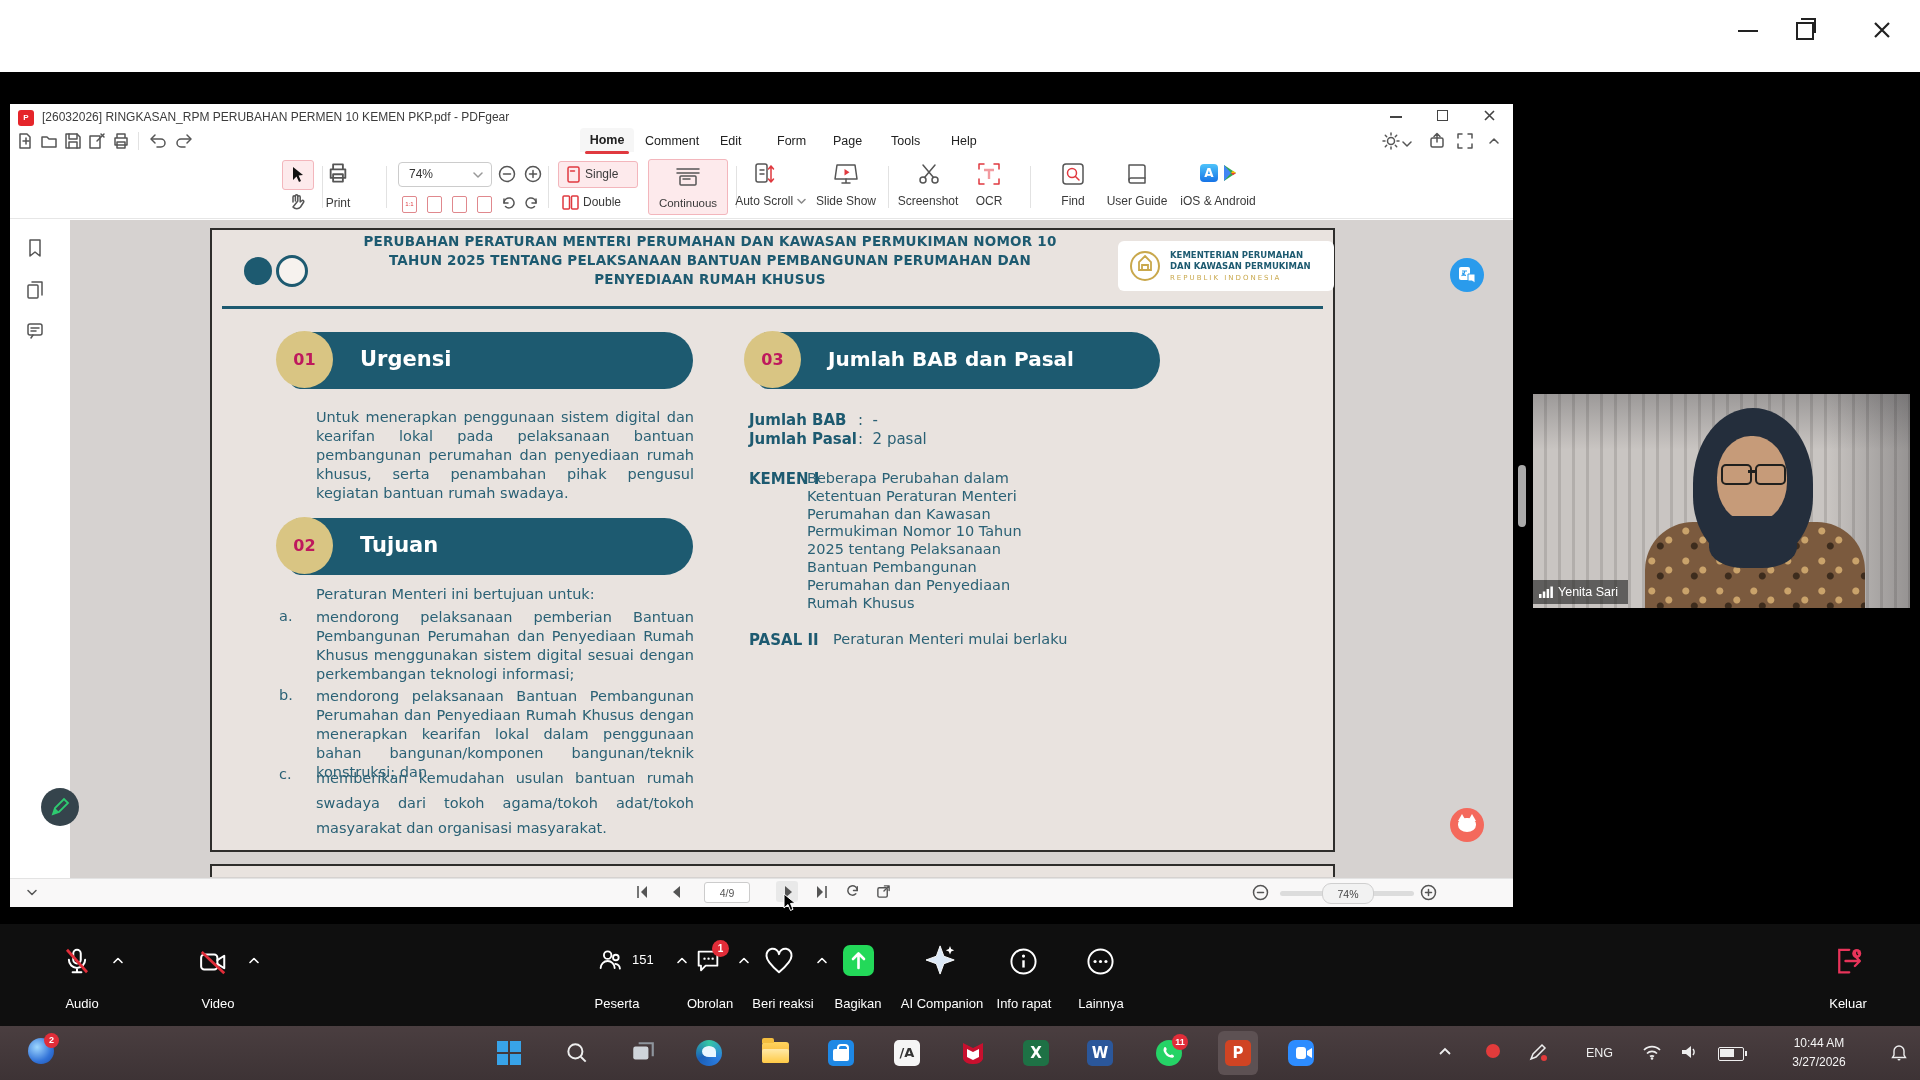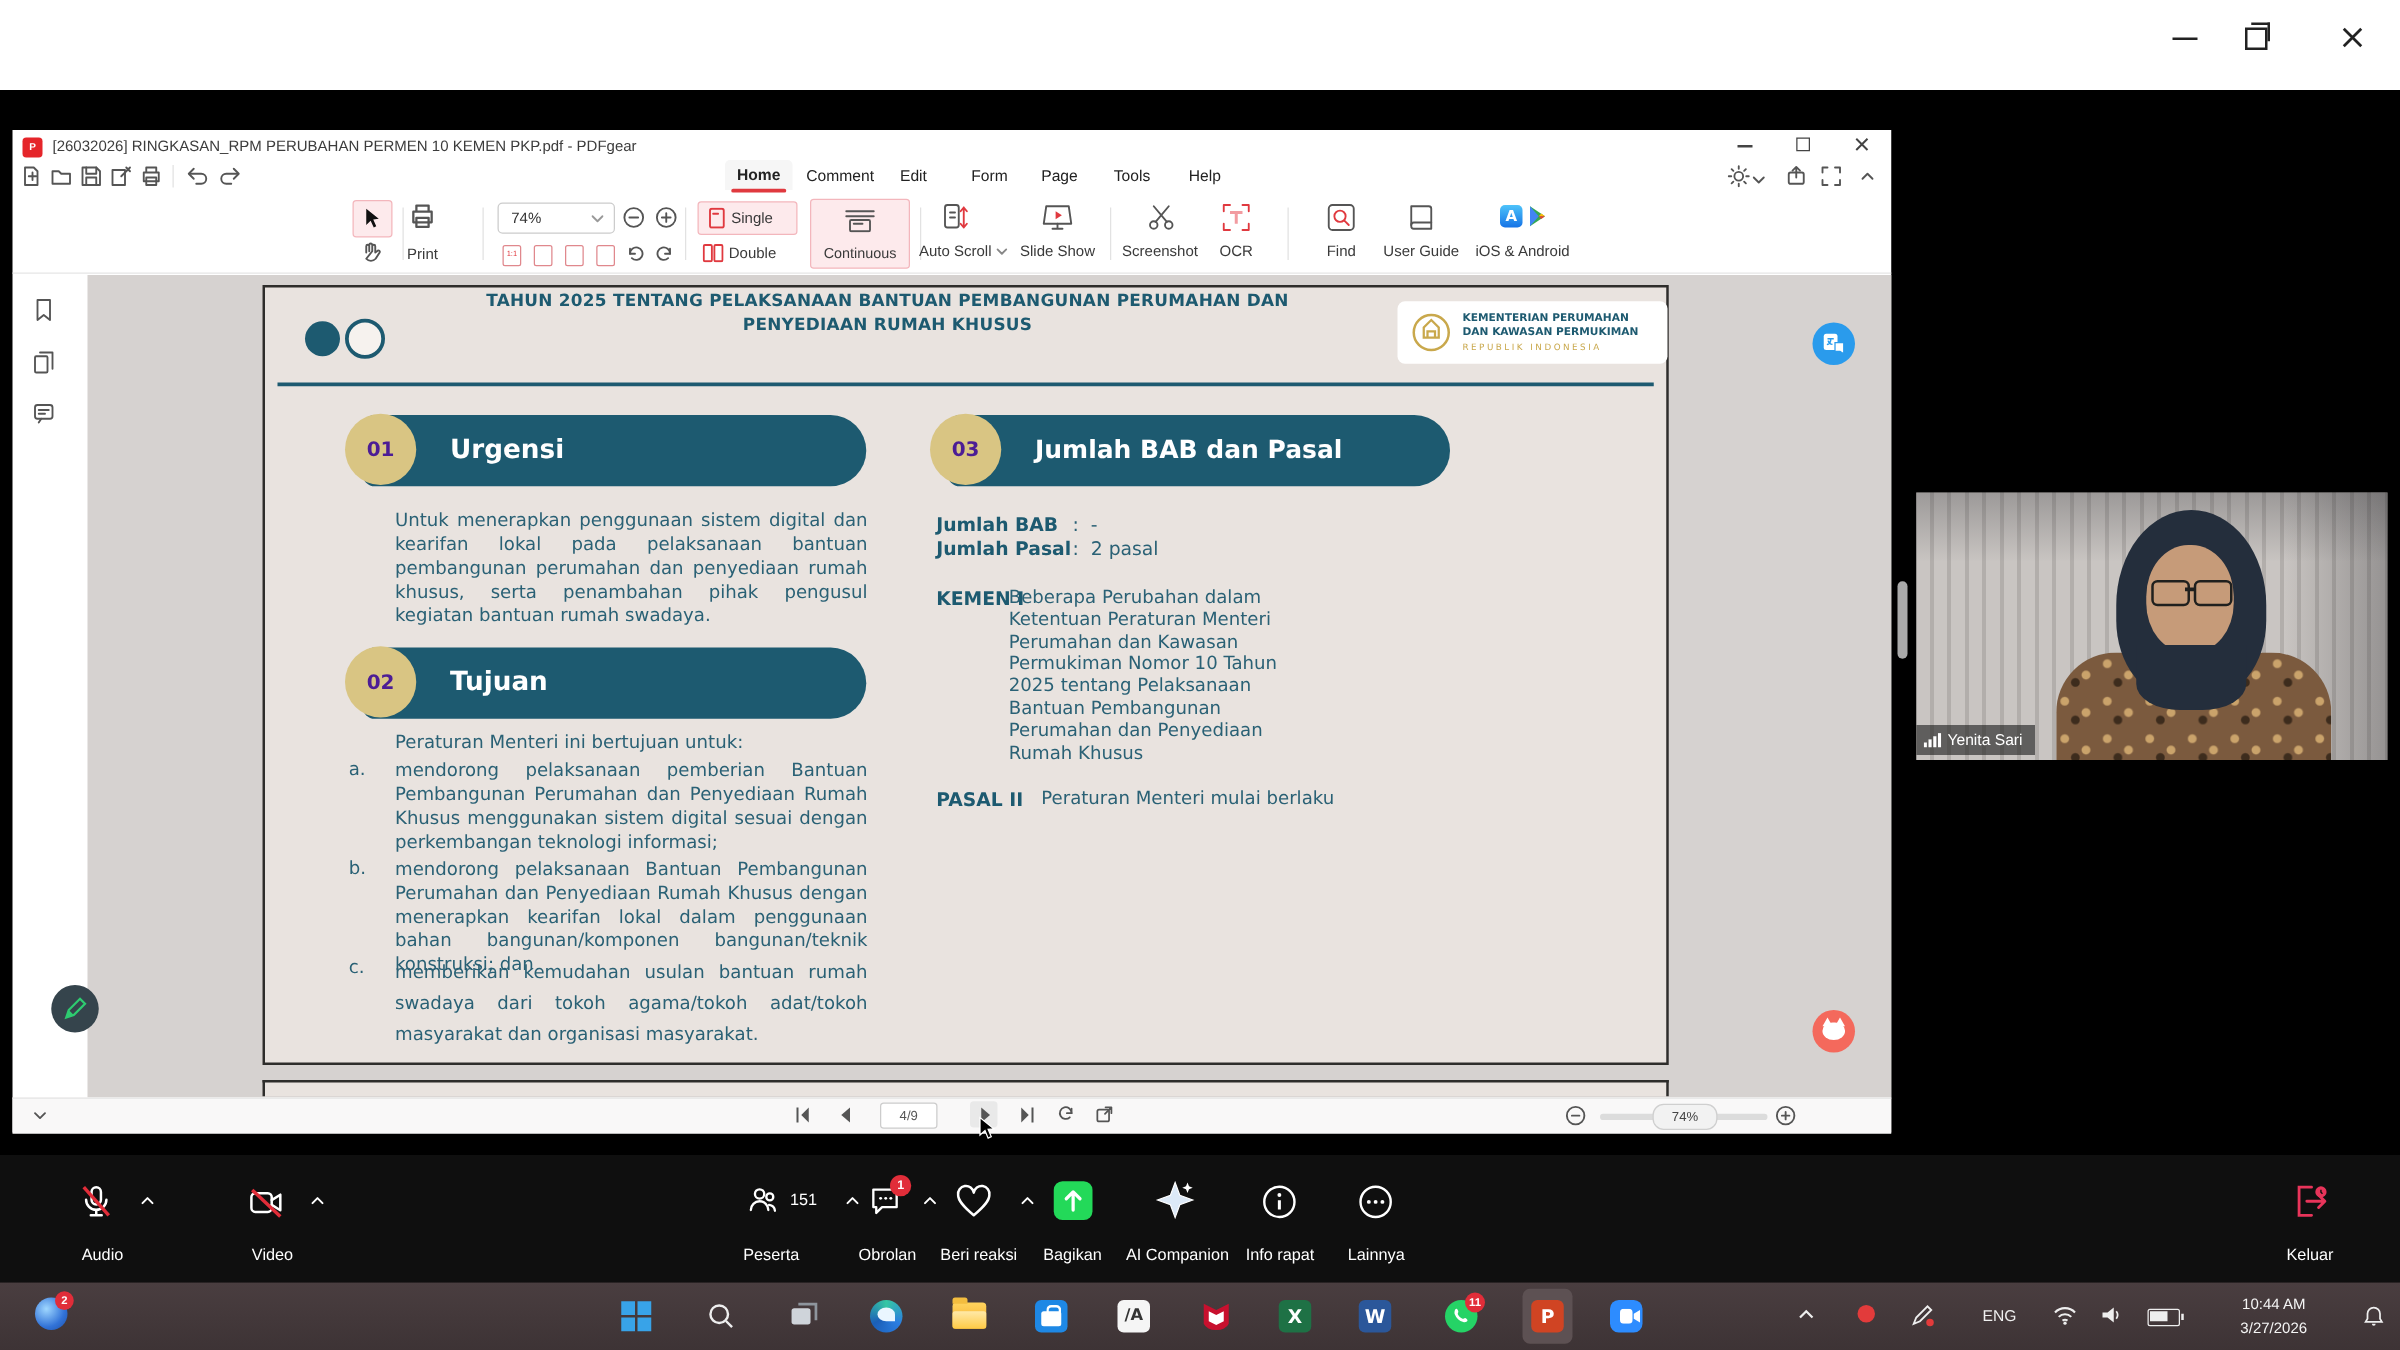--- a/index.html
+++ b/index.html
@@ -13,21 +13,21 @@
   .just{text-align:justify;}
   .pinkbtn{background:#fdeaec;border:1px solid #f3b6bc;border-radius:3px;}
   .vdiv{width:1px;background:#e2e2e2;}
   .tb-ic{stroke:#555;fill:none;stroke-width:1.5;stroke-linecap:round;stroke-linejoin:round;}
   .red-ic{stroke:#e0393f;fill:none;stroke-width:1.5;stroke-linecap:round;stroke-linejoin:round;}
   .wt-ic{stroke:#fff;fill:none;stroke-width:1.6;stroke-linecap:round;stroke-linejoin:round;}
   .mt-label{font:13px "Liberation Sans",sans-serif;color:#fff;white-space:nowrap;transform:translateX(-50%);}
   .badge{background:#e12d39;color:#fff;border-radius:50%;text-align:center;font-weight:bold;}
   .tile{border-radius:5px;color:#fff;font-weight:bold;text-align:center;}
   .banner{background:#1d5a70;border-radius:10px 29px 29px 10px;}
-  .goldc{background:#d9c583;border-radius:50%;text-align:center;font-weight:bold;color:#4c1d95;
+  .goldc{background:#d9c583;border-radius:50%;text-align:center;font-weight:bold;color:#be185d;
     font-family:"DejaVu Sans",sans-serif;}
 </style>
 </head>
 <body>
 
 <div class="a" style="left:0;top:0;width:1920px;height:72px;background:#fff;"></div>
 <div class="a" style="left:1738px;top:30px;width:20px;height:2px;background:#222;"></div>
 <div class="a" style="left:1796px;top:22px;width:14px;height:14px;border:2px solid #222;background:#fff;"></div>
 <div class="a" style="left:1801px;top:18px;width:13px;height:13px;border:2px solid #222;border-left:none;border-bottom:none;"></div>
 <svg class="a" style="left:1872px;top:20px;" width="20" height="20">
@@ -259,20 +259,21 @@
   </svg>
 
 <div class="a" style="left:70px;top:220px;width:1443px;height:658px;background:#d6d2d0;"></div>
 
 <div class="a doc" style="left:210px;top:228px;width:1125px;height:624px;background:#e9e3df;border:2px solid #2e2d2b;box-sizing:border-box;"></div>
 
 <div class="a" style="left:244px;top:257px;width:28px;height:28px;border-radius:50%;background:#1d5a70;"></div>
 <div class="a" style="left:276px;top:255px;width:26px;height:26px;border-radius:50%;background:#f6f2ee;border:3px solid #1d5a70;"></div>
 
 <div class="a doc teal" style="left:330px;top:232px;width:760px;text-align:center;font-weight:bold;font-size:13.5px;line-height:19px;letter-spacing:.2px;">
+  <div>PERUBAHAN PERATURAN MENTERI PERUMAHAN DAN  KAWASAN PERMUKIMAN NOMOR 10</div>
   <div>TAHUN 2025 TENTANG PELAKSANAAN BANTUAN PEMBANGUNAN PERUMAHAN DAN</div>
   <div>PENYEDIAAN RUMAH KHUSUS</div>
 </div>
 
 <div class="a" style="left:1118px;top:241px;width:216px;height:50px;background:#fff;border-radius:6px;">
   <svg width="34" height="34" style="position:absolute;left:10px;top:8px;" viewBox="0 0 34 34">
       <circle cx="17" cy="17" r="14" fill="none" stroke="#c9a84c" stroke-width="2"></circle>
       <path d="M17 7 l6 6 v8 h-12 v-8 z M14 21 v-5 h6 v5" fill="none" stroke="#c9a84c" stroke-width="1.8"></path>
     </svg>
   <div class="doc" style="position:absolute;left:52px;top:9px;font-size:8.5px;font-weight:bold;color:#1d5a70;">KEMENTERIAN PERUMAHAN</div>

